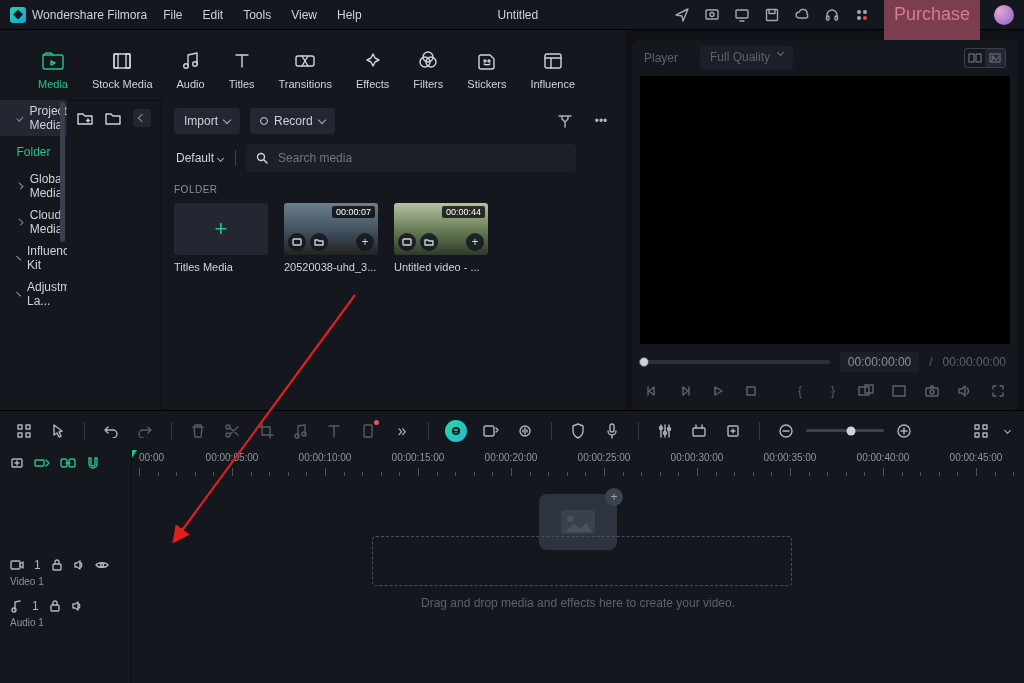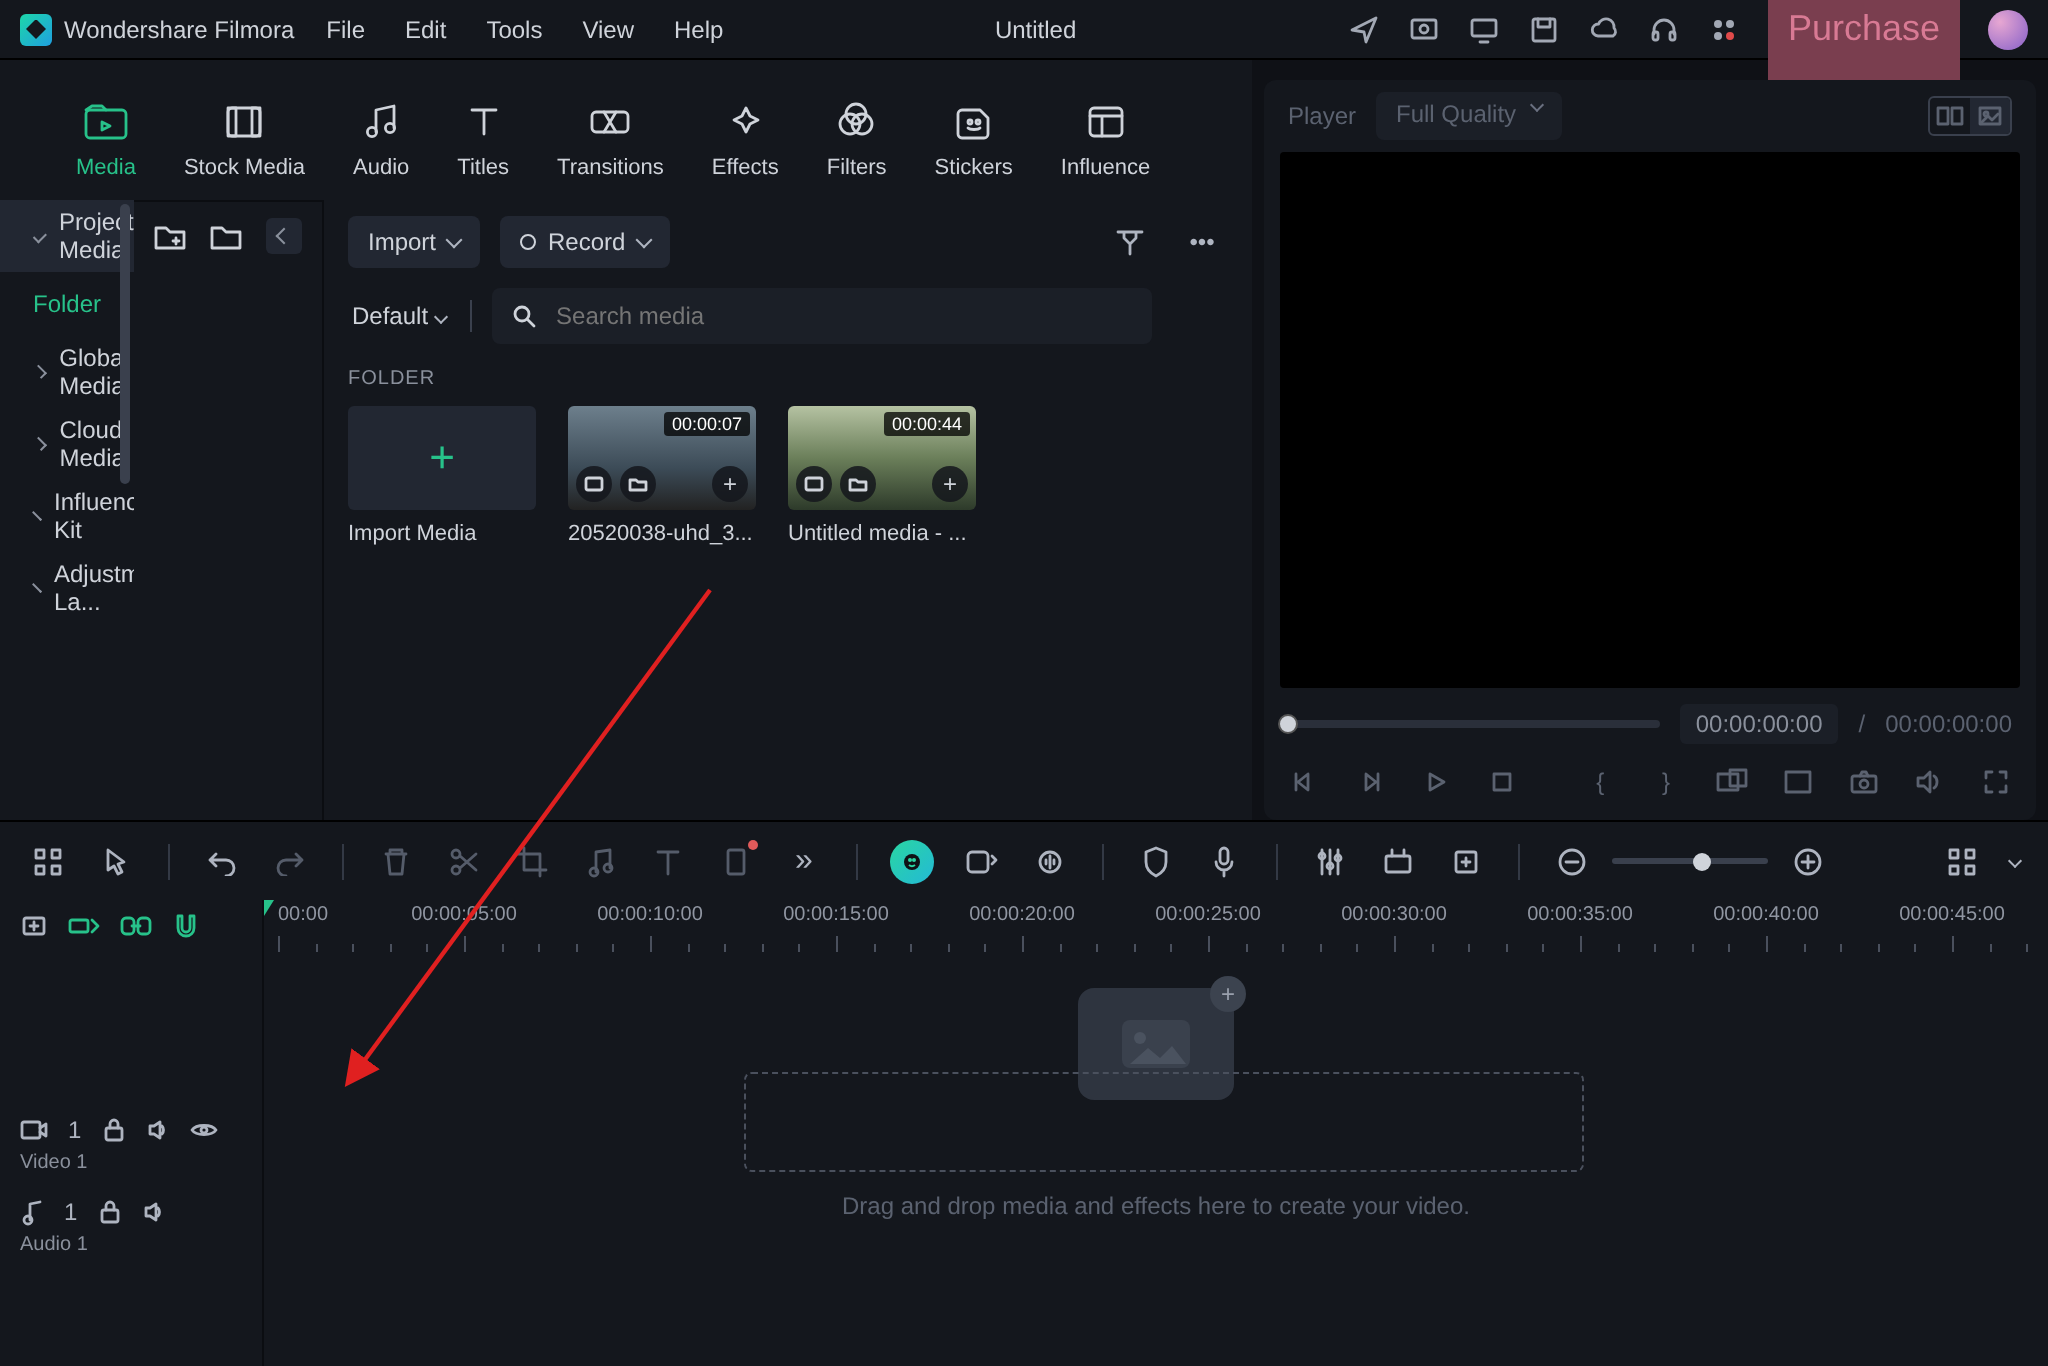--- a/index.html
+++ b/index.html
@@ -86,21 +86,21 @@
   .plus{font-size:22px;color:var(--accent);line-height:1;}
   .thumb.clip1{background:linear-gradient(180deg,#6d7f8c 0%,#3c4b57 60%,#222 100%);}
   .thumb.clip2{background:linear-gradient(180deg,#b5c2a2 0%,#6b7f5a 50%,#2d3a2a 100%);}
   .dur-badge{position:absolute;top:3px;right:3px;background:rgba(0,0,0,.75);color:#fff;font-size:9px;padding:1px 4px;border-radius:2px;}
   .thumb-btns{position:absolute;left:4px;bottom:4px;display:flex;gap:4px;}
   .tb{width:18px;height:18px;border-radius:50%;background:rgba(20,22,28,.85);display:flex;align-items:center;justify-content:center;color:#cfd3da;}
   .thumb-btns2{position:absolute;right:4px;bottom:4px;display:flex;gap:4px;}
   .tile-lbl{font-size:11px;color:var(--text);white-space:nowrap;overflow:hidden;text-overflow:ellipsis;text-align:left;}
 
   
-  .player-hdr{height:36px;display:flex;align-items:center;padding:0 12px;gap:10px;color:var(--text-dimmer);}
+  .player-hdr{height:36px;display:flex;align-items:center;padding:0 12px;gap:22px;color:var(--text-dimmer);}
   .quality-sel{display:flex;align-items:flex-start;gap:8px;background:var(--bg-2);padding:4px 10px;border-radius:4px;font-size:12px;height:24px;}
   .player-hdr-sp{flex:1;}
   .view-toggle{display:flex;border:1px solid #3a404d;border-radius:3px;overflow:hidden;}
   .vt{width:20px;height:18px;display:flex;align-items:center;justify-content:center;}
   .vt.active{background:var(--bg-3);}
   .player-body{flex:1;background:#000;margin:0 8px;border-radius:2px;}
   .player-ctrls{padding:8px 12px 10px;display:flex;flex-direction:column;gap:10px;color:var(--text-dimmer);}
   .seek-row{display:flex;align-items:center;gap:10px;}
   .seek{flex:1;height:4px;background:#2a2f3a;border-radius:2px;position:relative;}
   .seek-knob{position:absolute;left:0;top:50%;transform:translate(-50%,-50%);width:10px;height:10px;border-radius:50%;background:#cfd3da;border:1px solid #555;}
@@ -389,21 +389,21 @@
               </span>
             <input placeholder="Search media" style="">
           </div>
         </div>
         <div class="folder-hdr">FOLDER</div>
         <div class="media-grid">
           <div class="tile">
             <div class="thumb import">
                 <span class="plus">+</span>
               </div>
-            <span class="tile-lbl">Import Media</span>
+            <span class="tile-lbl">Titles Media</span>
           </div>
           <div class="tile">
             <div class="thumb clip1">
               <span class="dur-badge">00:00:07</span>
               <div class="thumb-btns">
                 <span class="tb ic-stroke">
                     <svg width="10" height="10" viewBox="0 0 10 10">
                       <rect x="1" y="2" width="8" height="6" rx="1"></rect>
                     </svg>
                   </span>
@@ -431,21 +431,21 @@
                 <span class="tb ic-stroke">
                     <svg width="10" height="10" viewBox="0 0 10 10">
                       <path d="M1 3h3l1 1h4v4H1z"></path>
                     </svg>
                   </span>
               </div>
               <div class="thumb-btns2">
                 <span class="tb">+</span>
               </div>
             </div>
-            <span class="tile-lbl">Untitled media - ...</span>
+            <span class="tile-lbl">Untitled video - ...</span>
           </div>
         </div>
       </div>
     </div>
   </div>
 
   <div class="player-pane">
     <div class="player-hdr">
       <span>Player</span>
       <div class="quality-sel">

